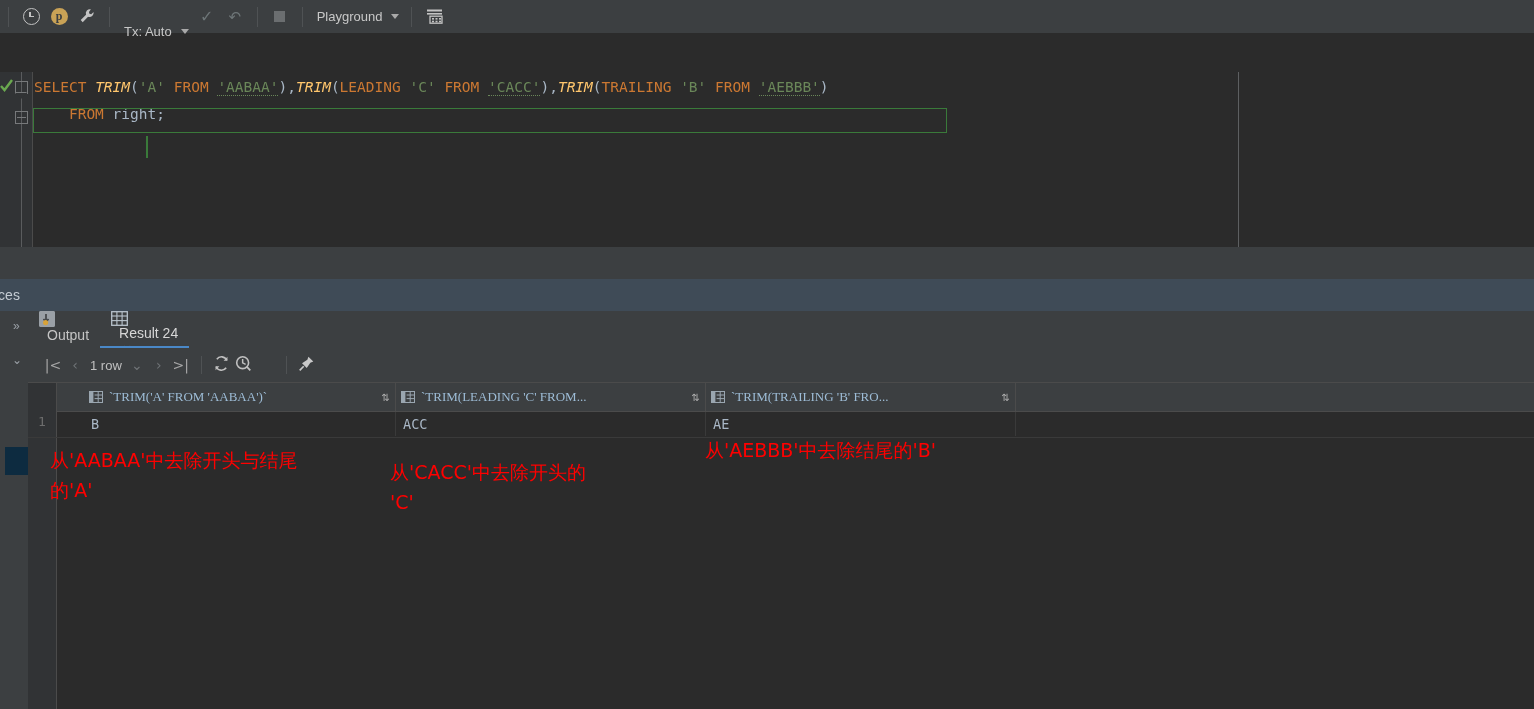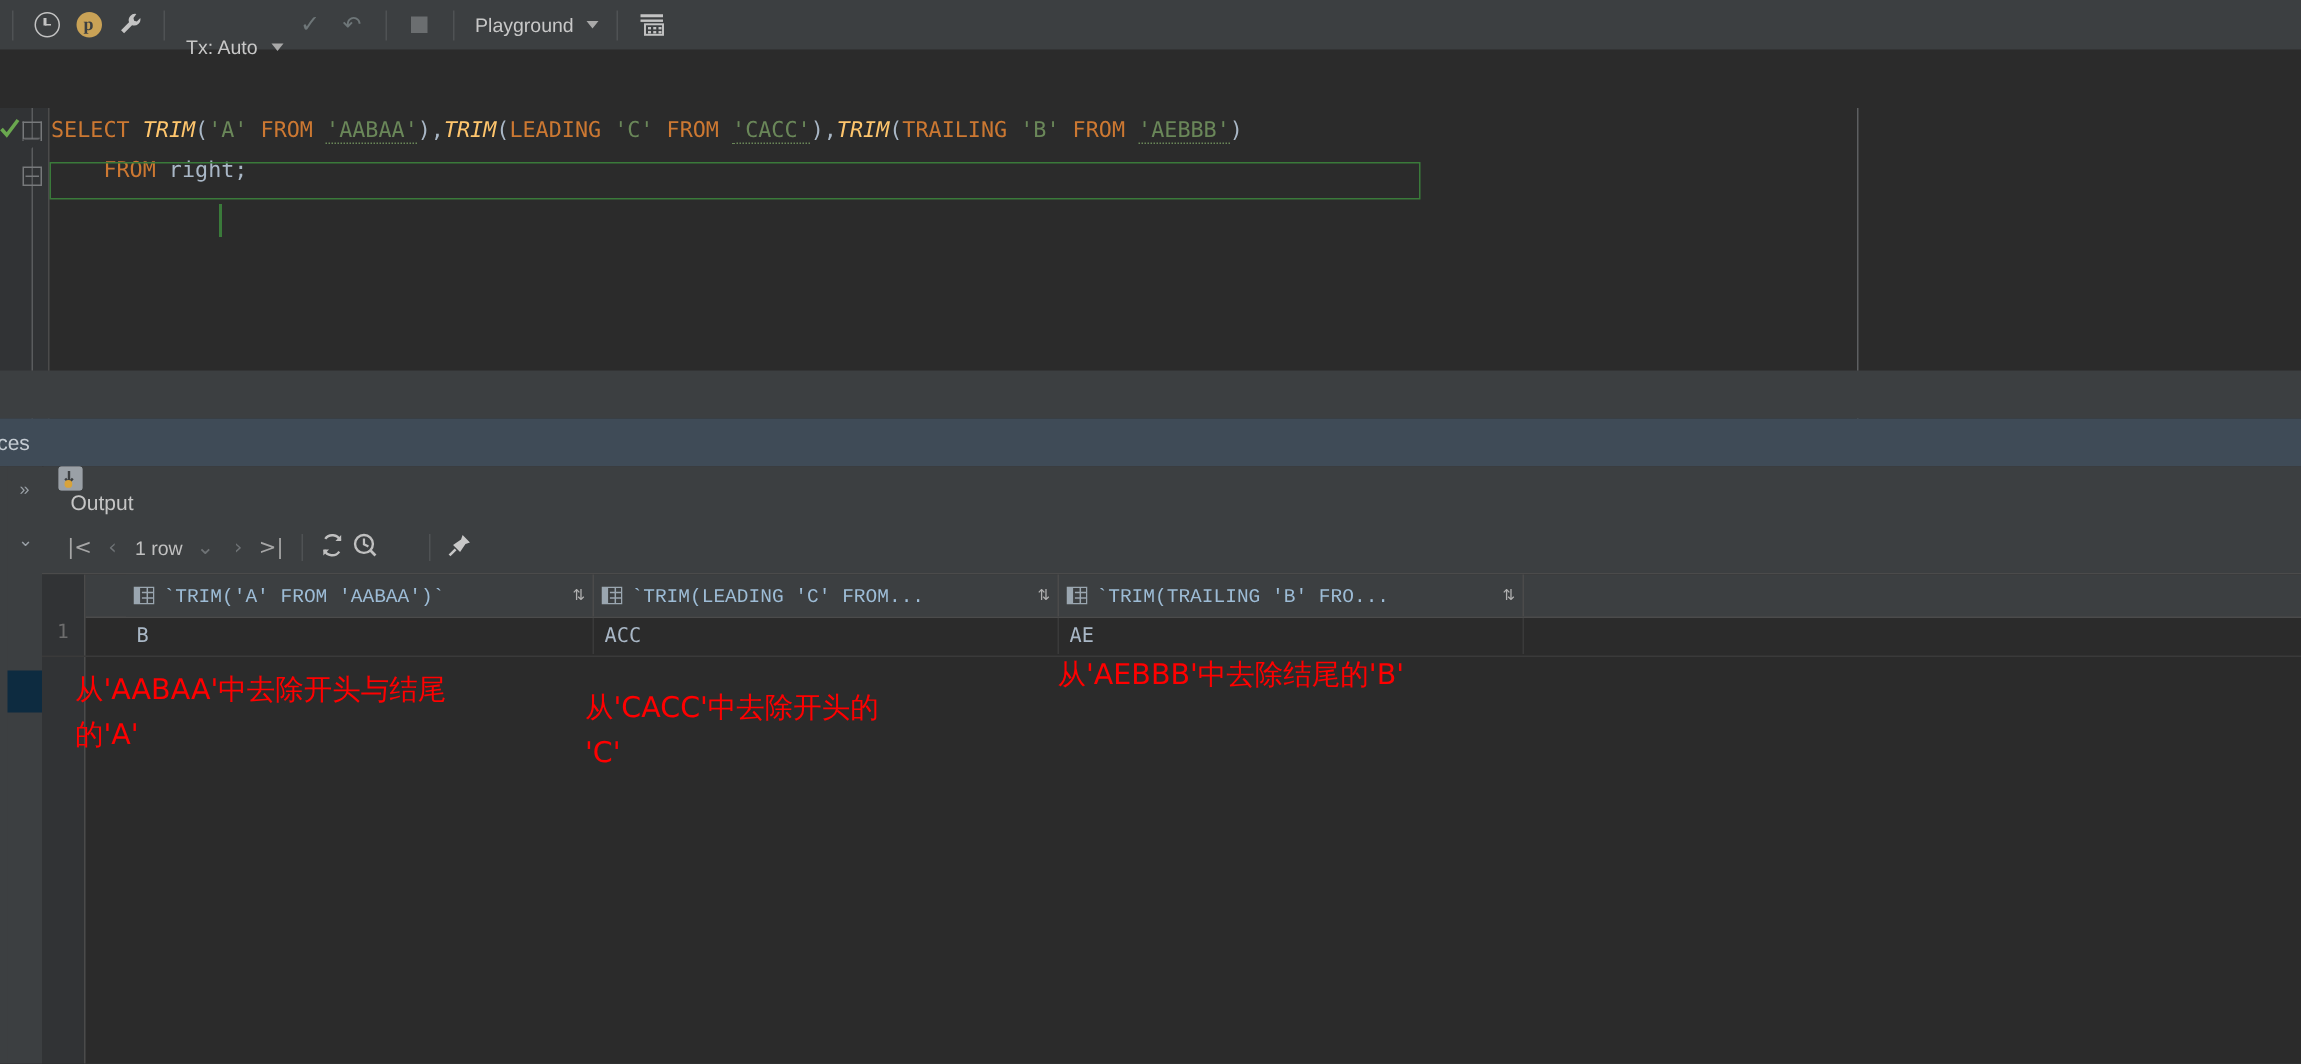--- a/index.html
+++ b/index.html
@@ -124,21 +124,21 @@
              border-bottom:1px solid #4b4b4b;}
   .rownum-col{position:absolute;left:0;top:0;width:28px;height:327px;background:#313335;
               border-right:1px solid #4b4b4b;}
   .hcell{
     position:absolute;top:0;height:28px;box-sizing:border-box;
     border-right:1px solid #4b4b4b;display:flex;align-items:center;
     padding:0 5px;background:#3c3f41;
   }
   .hcell .hico{width:14px;height:12px;margin-right:6px;flex:0 0 auto;}
   .hcell .htxt{
-    color:#9dbcd6;font-family:Liberation Mono, monospace;font-size:13px;
+    color:#9dbcd6;font-family:Liberation Serif, serif;font-size:13px;
     white-space:nowrap;overflow:hidden;flex:1 1 auto;
   }
   .sortarrow{color:#b0b0b0;font-size:10px;margin-left:4px;flex:0 0 auto;}
   .rowline{position:absolute;left:0;top:28px;width:1506px;height:26px;border-bottom:1px solid #3a3a3a;}
   .rnum{position:absolute;left:0;top:31px;width:28px;text-align:center;color:#6d6d6d;
         font-family:"DejaVu Sans Mono","Liberation Mono",monospace;font-size:13px;}
   .dcell{
     position:absolute;top:29px;height:24px;
     color:#a9b7c6;font-family:"DejaVu Sans Mono","Liberation Mono",monospace;font-size:13.5px;
     padding-left:7px;box-sizing:border-box;
@@ -248,20 +248,33 @@
     <div class="tabs">
       <div class="tab">
         <span class="out-ic">
           <svg width="16" height="16" viewBox="0 0 16 16">
             <rect x="0" y="0" width="16" height="16" rx="2" fill="#9aa0a6"></rect>
             <path d="M7 3 L7 10 M4.5 8 L7 11 L9.5 8" stroke="#3c3f41" stroke-width="1.6" fill="none"></path>
             <circle cx="6.6" cy="11.6" r="2.6" fill="#d8a33a"></circle>
           </svg>
         </span>
         <span class="lab">Output</span>
+      </div>
+      <div class="tab active">
+        <span class="tbl-ic">
+          <svg width="17" height="15" viewBox="0 0 17 15">
+            <rect x="0.7" y="0.7" width="15.6" height="13.6" fill="none" stroke="#b8c3cc" stroke-width="1.3"></rect>
+            <line x1="0.7" y1="5" x2="16.3" y2="5" stroke="#b8c3cc" stroke-width="1.1"></line>
+            <line x1="0.7" y1="9.6" x2="16.3" y2="9.6" stroke="#b8c3cc" stroke-width="1.1"></line>
+            <line x1="5.9" y1="0.7" x2="5.9" y2="14.3" stroke="#b8c3cc" stroke-width="1.1"></line>
+            <line x1="11.1" y1="0.7" x2="11.1" y2="14.3" stroke="#b8c3cc" stroke-width="1.1"></line>
+          </svg>
+        </span>
+        <span class="lab">Result 24</span>
+        <span class="tab-close">×</span>
       </div>
     </div>
 
     <div class="gridbar">
       <span style="width:14px;"></span>
       <span class="nav-ic on">|&lt;</span>
       <span class="nav-ic">‹</span>
       <span class="rowcnt">1 row</span>
       <span class="nav-ic">⌄</span>
       <span class="nav-ic">›</span>

